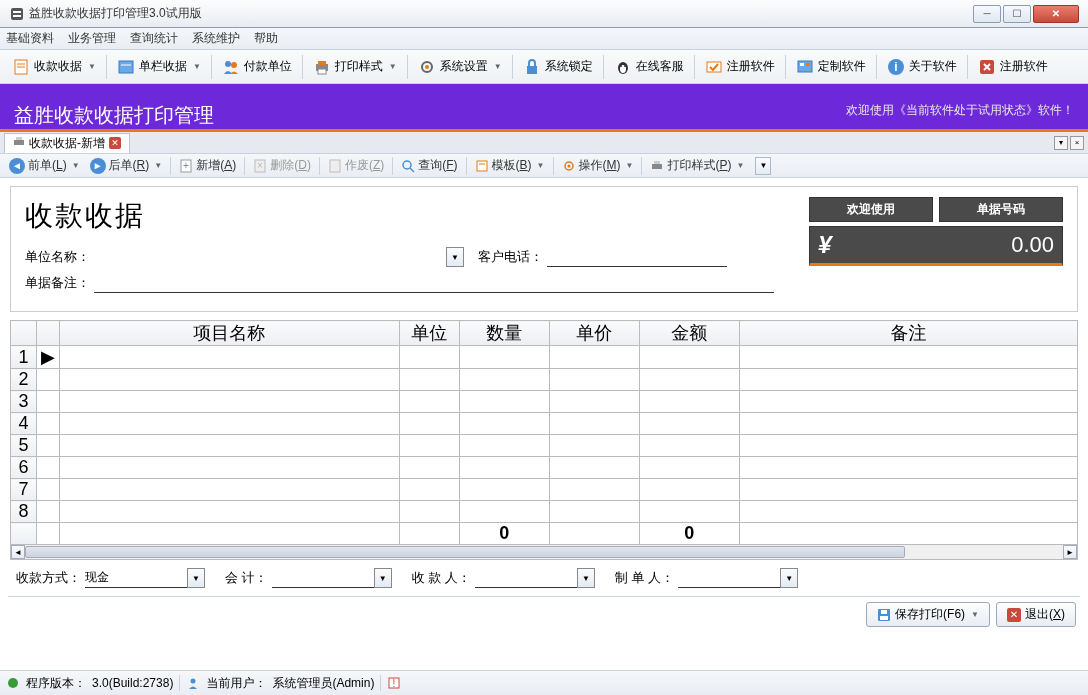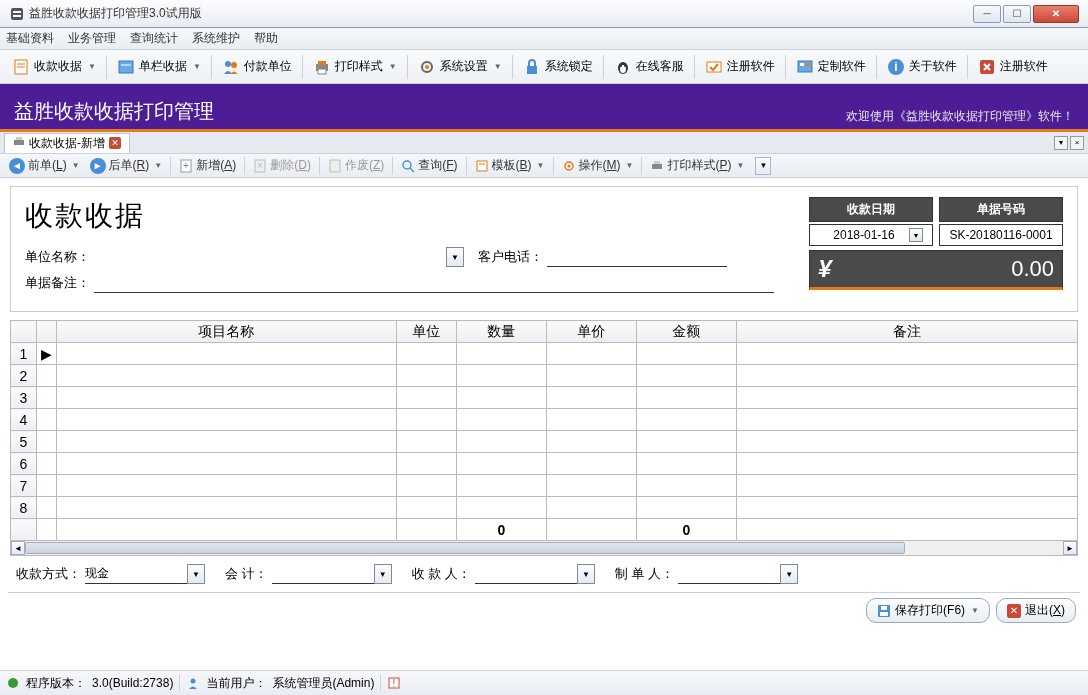--- a/index.html
+++ b/index.html
@@ -18,21 +18,21 @@
 .menubar span { color: #333; }
 
 
 .toolbar { height: 34px; background: linear-gradient(#f9fafb,#eef1f5); border-bottom: 1px solid #c9d3de; display: flex; align-items: center; padding: 0 6px; gap: 2px; }
 .tool-btn { display: flex; align-items: center; gap: 4px; padding: 3px 6px; border-radius: 3px; }
 .tool-btn .ico { width: 18px; height: 18px; display: flex; align-items: center; justify-content: center; }
 .tool-sep { width: 1px; height: 24px; background: #c9d3de; margin: 0 2px; }
 .dd-arrow { font-size: 8px; color: #666; margin-left: 2px; }
 
 
-.header-band { background: #4c1d95; color: #fff; height: 48px; display: flex; align-items: flex-end; padding: 4px 14px; justify-content: space-between; border-bottom: 3px solid #e87917; }
+.header-band { background: #6d28d9; color: #fff; height: 48px; display: flex; align-items: flex-start; padding: 18px 14px; justify-content: space-between; border-bottom: 3px solid #e87917; }
 .header-band .app-title { font-size: 20px; }
 .header-band .welcome { font-size: 12px; color: #e8e8e8; }
 
 
 .tabstrip { height: 22px; background: #e6eaf0; border-bottom: 1px solid #c9d3de; display: flex; align-items: center; padding: 0 4px; }
 .tab { display: flex; align-items: center; gap: 4px; padding: 2px 8px; background: #fff; border: 1px solid #b8c4d2; border-bottom: none; height: 20px; }
 .tab .close-x { width: 12px; height: 12px; background: #c84a3b; color:#fff; font-size: 9px; display: flex; align-items: center; justify-content: center; border-radius: 2px; }
 .tabstrip .right { margin-left: auto; display:flex; gap:2px;}
 .tabstrip .right .sq { width:14px; height:14px; border:1px solid #999; background:#f5f5f5; font-size:8px; display:flex;align-items:center;justify-content:center;}
 
@@ -64,40 +64,40 @@
 .vbox { flex: 1; border: 1px solid #333; text-align: center; padding: 3px 0; font-size: 12px; display:flex; align-items:center; justify-content:center; }
 .vbox.date { display:flex; }
 .vbox.date input { border:none; width: 90px; text-align:center; font-size:12px; }
 .vbox.date .cbtn { width:14px; height:14px; border:1px solid #888; background:linear-gradient(#fafcfe,#e4ebf4); font-size:7px; display:flex;align-items:center;justify-content:center;}
 .amount-box { border: 1px solid #333; background: #4a4a4a; color: #fff; display: flex; align-items: center; padding: 4px 8px; border-bottom: 3px solid #e87917; margin-top: 2px; }
 .amount-box .yen { font-size: 24px; font-weight: bold; font-style: italic; }
 .amount-box .val { flex: 1; text-align: right; font-size: 22px; }
 
 
 .grid-wrap { margin: 4px 10px 0 10px; }
-.grid { width: 100%; border-collapse: collapse; font-size: 14px; }
+.grid { width: 100%; border-collapse: collapse; font-size: 18px; }
 .grid th, .grid td { border: 1px solid #bbb; height: 22px; padding: 0 4px; background: #fff; }
 .grid th { background: linear-gradient(#fafbfc,#eceff3); font-weight: normal; text-align: center; }
 .grid .rownum { background: linear-gradient(#fafbfc,#eceff3); text-align: center; width: 26px; }
 .grid .corner { background: linear-gradient(#fafbfc,#eceff3); width: 26px; }
 .grid .arrow-cell { width:14px; }
 .sum-row td { background: #fff; font-weight: bold; text-align: center; }
 .grid-scroll { height: 15px; background: #f0f0f0; border: 1px solid #bbb; border-top: none; margin: 0 10px; position:relative; }
 .grid-scroll .thumb { position:absolute; left:14px; top:1px; height:12px; width: 880px; background:linear-gradient(#e0e6ee,#cad4e0); border:1px solid #aab; border-radius:2px;}
 .grid-scroll .lbtn, .grid-scroll .rbtn { position:absolute; top:0; width:14px; height:14px; background:linear-gradient(#fafcfe,#e4ebf4); border:1px solid #aab; font-size:8px; display:flex;align-items:center;justify-content:center;}
 .grid-scroll .lbtn{left:0;} .grid-scroll .rbtn{right:0;}
 
 
 .bottom-fields { display: flex; align-items: center; gap: 20px; padding: 8px 16px; }
 .bottom-fields .field .combo { width: 120px; }
 .bottom-fields .underline-input { width: 100px; }
 
 
 .action-row { display: flex; justify-content: flex-end; padding: 4px 12px 8px 12px; gap: 6px; border-top: 1px solid transparent; }
-.act-btn { border: 1px solid #9aa9bb; background: linear-gradient(#fdfefe,#e8edf3); padding: 3px 10px; display: flex; align-items: center; gap: 4px; border-radius: 10px; font-size: 12px; }
+.act-btn { border: 1px solid #9aa9bb; background: linear-gradient(#fdfefe,#e8edf3); padding: 3px 10px; display: flex; align-items: center; gap: 4px; border-radius: 3px; font-size: 12px; }
 .act-btn .ico-sm { width:14px; height:14px; display:flex; align-items:center; justify-content:center; }
 .act-btn .sq-x { width:14px; height:14px; background:#c84a3b; color:#fff; display:flex;align-items:center;justify-content:center; font-size:10px; border-radius:2px;}
 
 .hr-line { height:1px; background:#c9d3de; margin: 0 8px; }
 
 
 .statusbar { position: absolute; bottom: 0; left: 0; right: 0; height: 22px; background: linear-gradient(#f5f7fa,#e9edf3); border-top: 1px solid #c9d3de; display: flex; align-items: center; padding: 12px 6px; font-size: 12px; gap: 6px; }
 .statusbar .sep { width:1px; height:16px; background:#c9d3de; }
 .st-ico { width:14px; height:14px; display:inline-flex; align-items:center; justify-content:center; }
 .statusbar .right-group { margin-left: auto; display:flex; align-items:center; gap:6px; }
@@ -251,21 +251,21 @@
           <rect x="2" y="2" width="14" height="14" fill="#c84a3b" rx="2"></rect>
           <path d="M6 6 L12 12 M12 6 L6 12" stroke="#fff" stroke-width="2"></path>
         </svg>
       </span>
       <span>注册软件</span>
     </div>
 </div>
 
 <div class="header-band">
   <div class="app-title">益胜收款收据打印管理</div>
-  <div class="welcome">欢迎使用《益胜收款收据打印管理》软件！</div>
+  <div class="welcome">欢迎使用《当前软件处于试用状态》软件！</div>
 </div>
 
 <div class="tabstrip">
   <div class="tab">
     <span><svg width="12" height="12">
           <rect x="1" y="4" width="10" height="5" fill="#888"></rect>
           <rect x="3" y="1" width="6" height="3" fill="#ccc"></rect>
         </svg></span>
     <span>收款收据-新增</span>
     <span class="close-x">✕</span>
@@ -381,29 +381,22 @@
       </div>
       <div class="field-row">
         <div class="field">
           <label>单据备注：</label>
           <input class="underline-input" style="width: 680px;">
         </div>
       </div>
     </div>
     <div class="doc-right">
       <div class="box-row">
-        <div class="hbox">收款日期</div>
+        <div class="hbox">欢迎使用</div>
         <div class="hbox">单据号码</div>
-      </div>
-      <div class="box-row">
-        <div class="vbox date">
-            <input readonly="" value="2018-01-16" style="">
-            <div class="cbtn">▼</div>
-          </div>
-        <div class="vbox">SK-20180116-0001</div>
       </div>
       <div class="amount-box">
         <span class="yen">¥</span>
         <span class="val">0.00</span>
       </div>
     </div>
   </div>
 </div>
 
 <div class="grid-wrap">

